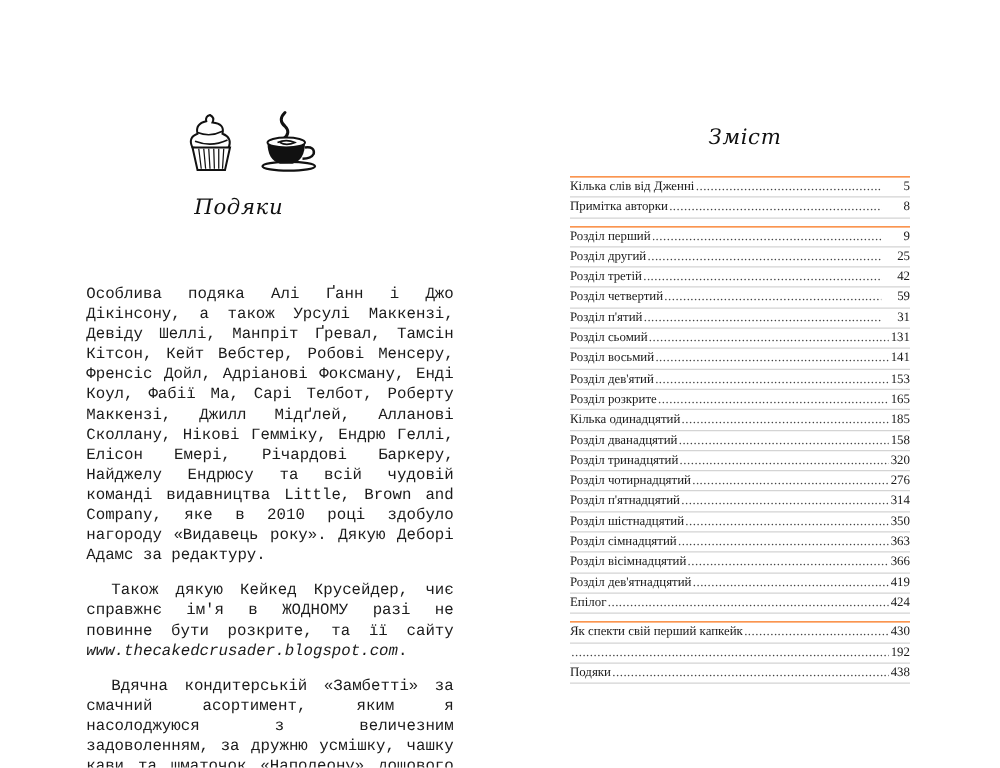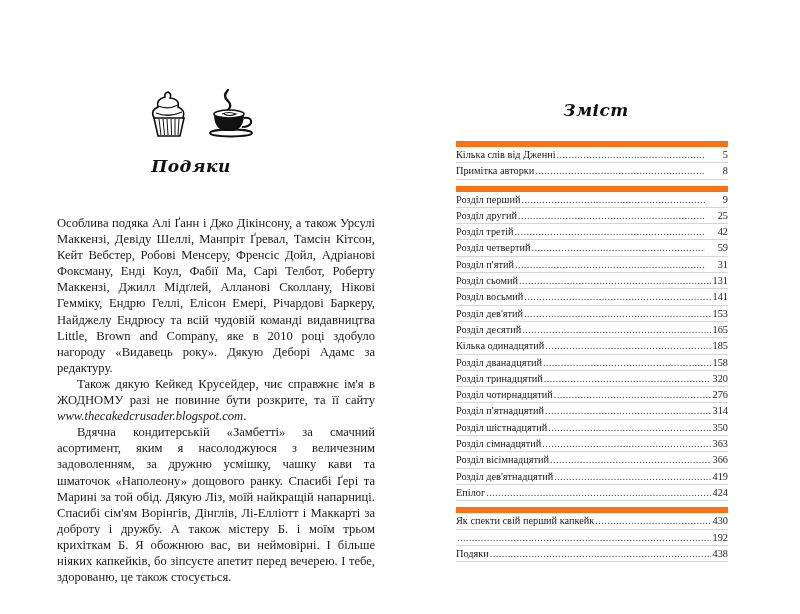--- a/index.html
+++ b/index.html
@@ -8,36 +8,36 @@
   .page { position:absolute; top:0; height:614px; }
   .page-left { left:0; width:400px; }
   .page-right { left:400px; width:400px; }
 
   .icons { position:absolute; top:88px; left:148px; width:110px; height:50px; }
   .icon { position:absolute; top:0; }
   .icon-cupcake { left:0; width:42px; height:50px; }
   .icon-coffee { left:58px; width:54px; height:50px; }
 
   .heading-script { position:absolute; font-family:"DejaVu Serif", serif; font-style:italic;
-                    font-weight:bold; color:#111; letter-spacing:0.5px; }
+                    font-weight:normal; color:#111; letter-spacing:0.5px; }
   .heading-left { top:156px; left:0; width:400px; text-align:center; font-size:17px; transform:translateX(-0px); }
   .heading-left span { display:inline-block; margin-left:-18px; }
   .heading-right { top:100px; left:0; width:400px; text-align:center; font-size:17px; }
   .heading-right span { display:inline-block; margin-left:-8px; }
 
   .body-text { position:absolute; top:215px; left:57px; width:318px;
                font-family:"Liberation Serif", "DejaVu Serif", serif; font-size:12.6px;
                line-height:16.1px; text-align:justify; }
-  .body-text p { margin:0; }
+  .body-text p { margin:12px;font-family:Liberation Mono, monospace; }
   .body-text p.indent { text-indent:20px; }
   .body-text .url { font-style:italic; }
 
   .toc { position:absolute; top:141px; left:56px; width:272px;
          font-family:"Liberation Serif", "DejaVu Serif", serif; font-size:10.3px; }
-  .toc-group { margin:0; padding:0; border-top:6px solid #f97316; }
+  .toc-group { margin:0; padding:0; border-top:1px solid #f97316; }
   .toc-group + .toc-group { margin-top:6px; }
   .toc-row { display:flex; align-items:baseline; height:15.3px; line-height:15.3px;
              border-bottom:1px solid #d4d4d4; }
   .toc-title { white-space:nowrap; }
   .toc-dots { flex:1; overflow:hidden; white-space:nowrap; color:#444; margin:0 1px; }
   .toc-dots::after { content:"........................................................................................................................................................"; letter-spacing:0.4px; }
   .toc-page { white-space:nowrap; text-align:right; min-width:16px; }
   .toc-page.pad { padding-left:6px; }
 </style>
 </head>
@@ -124,21 +124,21 @@
           <span class="toc-title">Розділ восьмий</span>
           <span class="toc-dots"></span>
           <span class="toc-page">141</span>
         </div>
         <div class="toc-row">
           <span class="toc-title">Розділ дев'ятий</span>
           <span class="toc-dots"></span>
           <span class="toc-page">153</span>
         </div>
         <div class="toc-row">
-          <span class="toc-title">Розділ десятий</span>
+          <span class="toc-title">Розділ розкрите</span>
           <span class="toc-dots"></span>
           <span class="toc-page">165</span>
         </div>
         <div class="toc-row">
           <span class="toc-title">Кілька одинадцятий</span>
           <span class="toc-dots"></span>
           <span class="toc-page">185</span>
         </div>
         <div class="toc-row">
           <span class="toc-title">Розділ дванадцятий</span>

